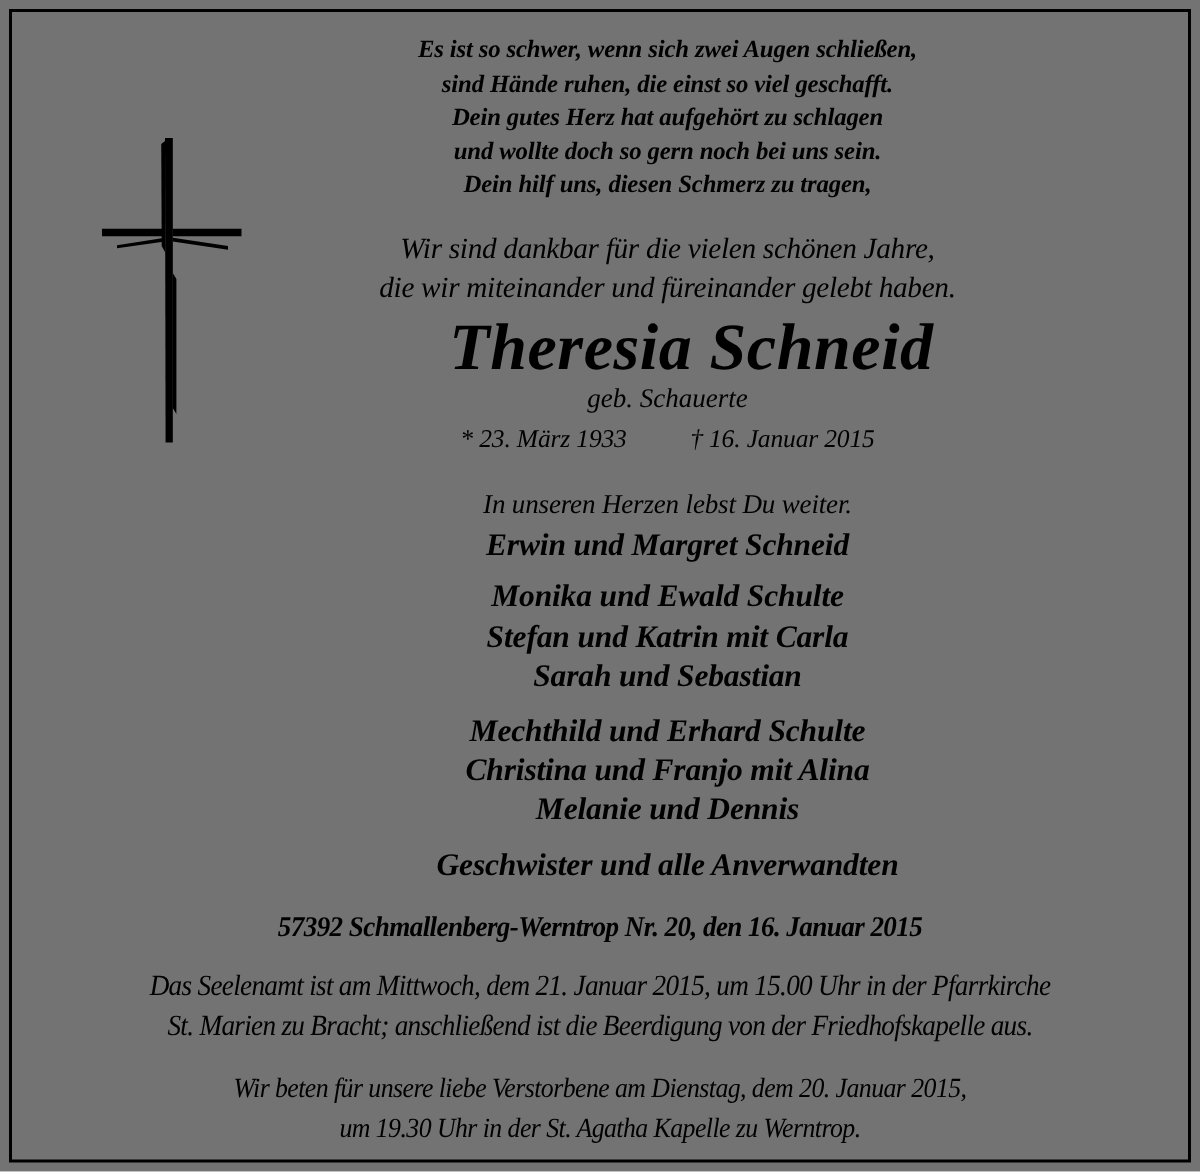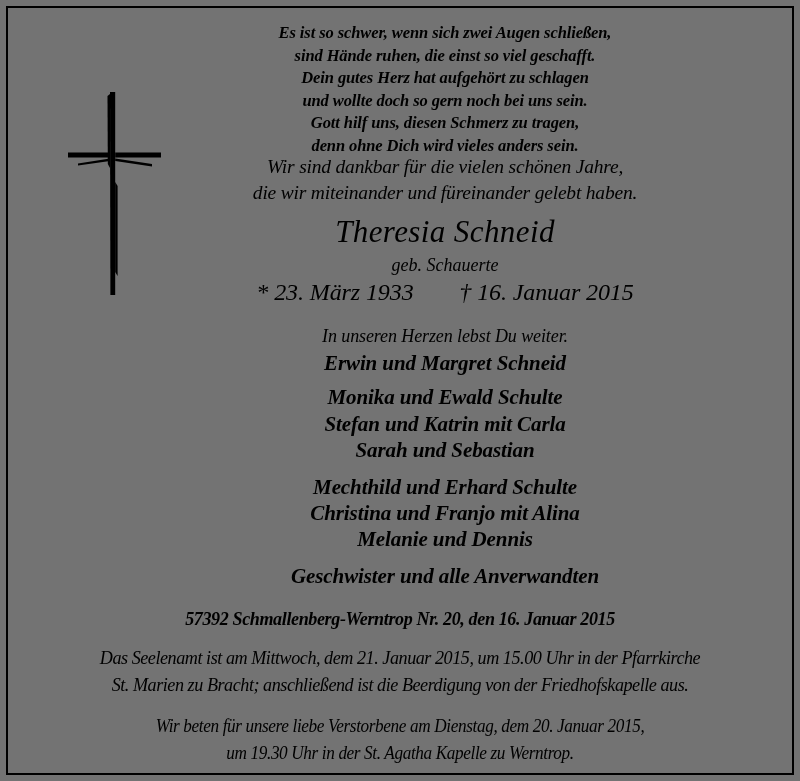--- a/index.html
+++ b/index.html
@@ -64,48 +64,48 @@
     top: 154px;
     width: 550px;
     text-align: center;
     font-style: italic;
     font-size: 19.5px;
     line-height: 26px;
     letter-spacing: -0.2px;
   }
   .name {
     position: absolute;
-    left: 150px;
+    left: 166px;
     top: 206px;
     width: 590px;
     text-align: center;
     font-style: italic;
-    font-weight: normal;
-    font-size: 31px;
+    font-weight: bold;
+    font-size: 44px;
     line-height: 52px;
     letter-spacing: 0.4px;
   }
   .maiden {
     position: absolute;
     left: 200px;
     top: 253px;
     width: 490px;
     text-align: center;
     font-style: italic;
     font-size: 18px;
     line-height: 24px;
   }
   .dates {
     position: absolute;
     left: 180px;
     top: 279px;
     width: 530px;
     text-align: center;
     font-style: italic;
-    font-size: 24px;
+    font-size: 17px;
     line-height: 27px;
     letter-spacing: -0.1px;
   }
   .dates .gap {
     display: inline-block;
     width: 34px;
   }
   .memory {
     position: absolute;
     left: 200px;
@@ -201,22 +201,21 @@
 
         <polygon points="55.2,68.5 92,74.0 92,76.5 55.2,71.0" fill="#000000"></polygon>
       </svg>
     </div>
 
     <div class="poem">
       <span class="line">Es ist so schwer, wenn sich zwei Augen schließen,</span>
       <span class="line">sind Hände ruhen, die einst so viel geschafft.</span>
       <span class="line">Dein gutes Herz hat aufgehört zu schlagen</span>
       <span class="line">und wollte doch so gern noch bei uns sein.</span>
-      <span class="line">Gott hilf uns, diesen Schmerz zu tragen,</span>
-      <span class="line">denn ohne Dich wird vieles anders sein.</span>
+      <span class="line">Dein hilf uns, diesen Schmerz zu tragen,</span>
     </div>
 
     <div class="thanks">
       <span class="line">Wir sind dankbar für die vielen schönen Jahre,</span>
       <span class="line">die wir miteinander und füreinander gelebt haben.</span>
     </div>
 
     <div class="name">Theresia Schneid</div>
 
     <div class="maiden">geb. Schauerte</div>

